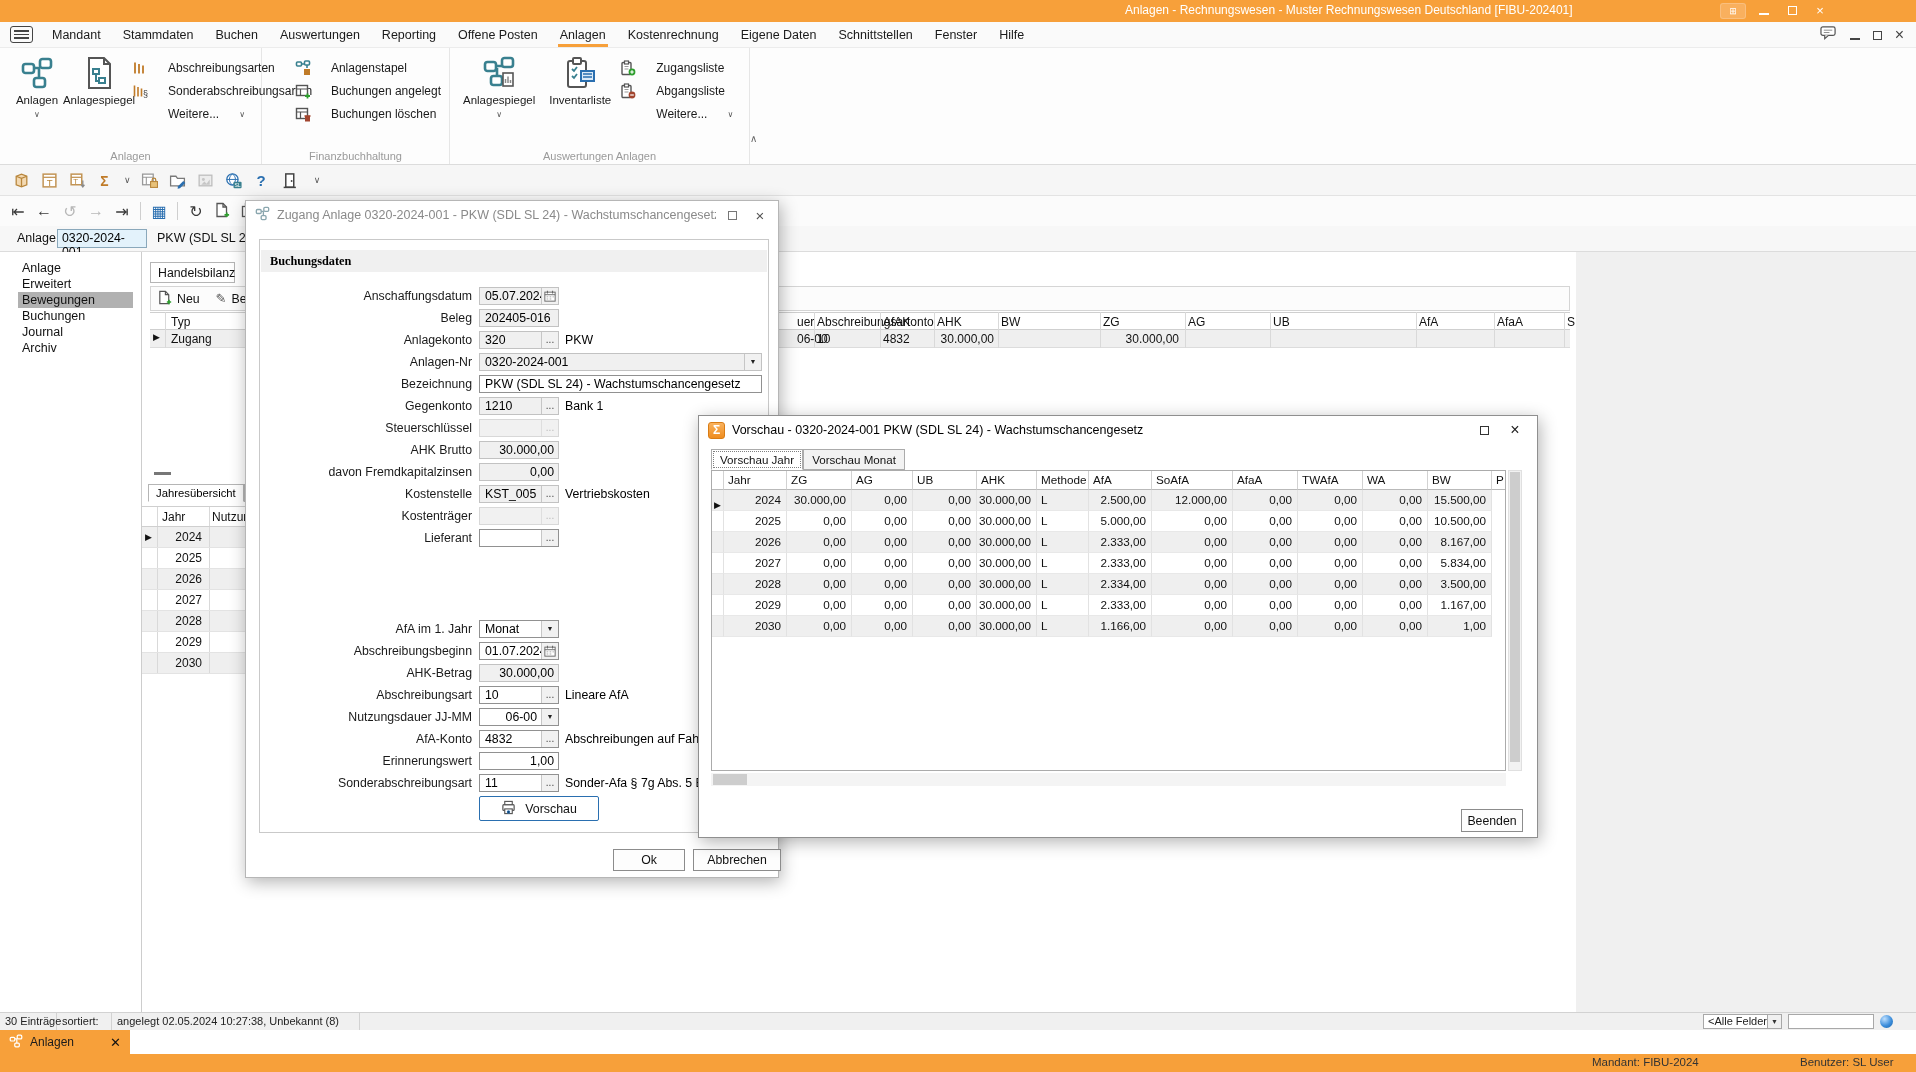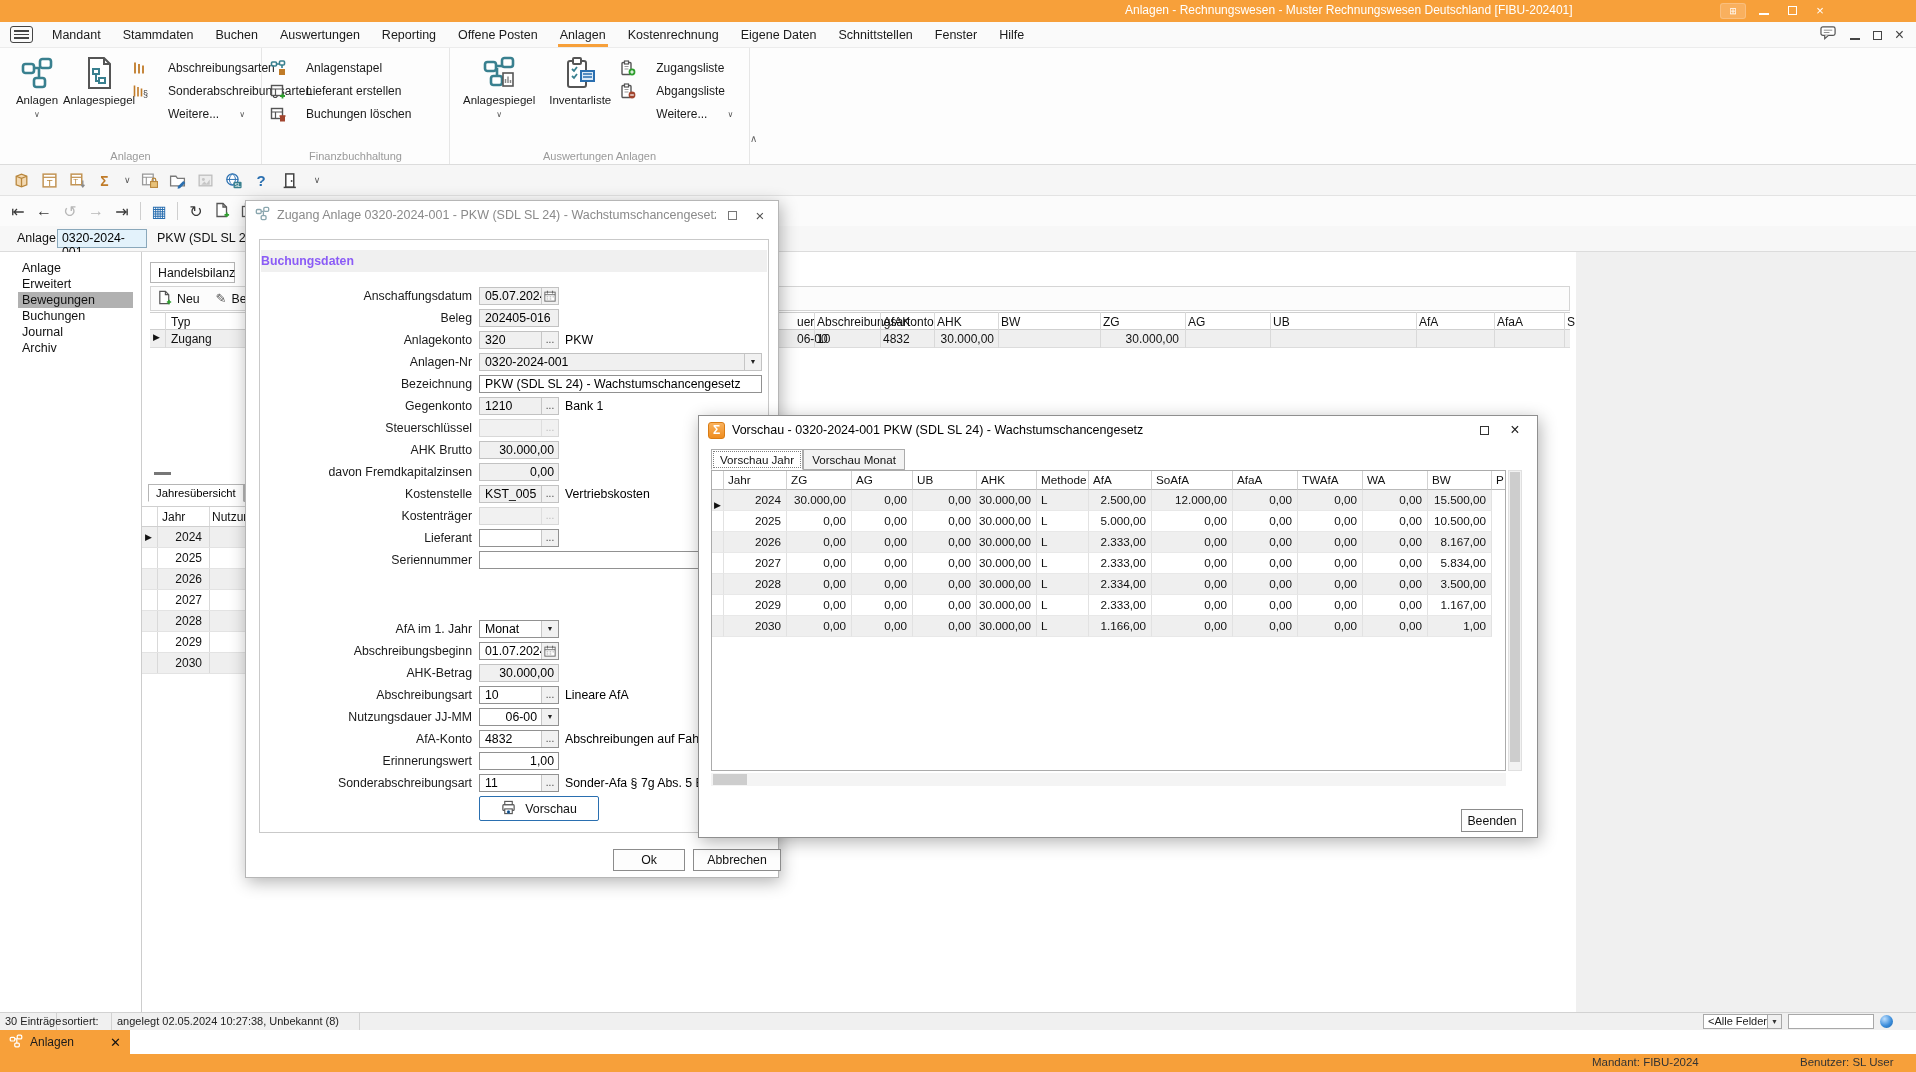--- a/index.html
+++ b/index.html
@@ -111,21 +111,21 @@
 .dlg-title{position:absolute;left:0;top:0;right:0;height:28px;display:flex;align-items:center;padding-left:9px;gap:7px;}
 .dlg-title .ttext{font-size:12.5px;white-space:nowrap;overflow:hidden;}
 .dlg-ctrl{width:24px;height:20px;display:flex;align-items:center;justify-content:center;font-size:13px;}
 .box-glyph{display:inline-block;width:9px;height:9px;border:1.3px solid currentColor;}
 
 
 .dlg-zugang{left:245px;top:200px;width:534px;height:678px;border:1px solid #b6b6b6;}
 .dlg-zugang .dlg-title{color:#777;}
 .dlg-zugang .ttext{color:#8a8a8a;}
 .dz-panel{position:absolute;left:13px;top:38px;width:510px;height:594px;border:1px solid #c9c9c9;background:#fff;}
-.dz-band{position:absolute;left:1px;right:1px;height:22px;background:#f0f0f0;font-size:12.3px;font-weight:bold;color:#8b5cf6;display:flex;align-items:center;}
+.dz-band{position:absolute;left:1px;right:1px;height:22px;background:#f0f0f0;font-size:12.3px;font-weight:bold;color:#000000;display:flex;align-items:center;padding-left:9px;font-family:Liberation Serif, serif;}
 .frow{position:absolute;left:0;width:100%;height:18px;}
 .flabel{position:absolute;left:0;top:0;width:212px;text-align:right;font-size:12.3px;color:#1a1a1a;line-height:18px;white-space:nowrap;}
 .ffield{position:absolute;left:219px;top:0;width:80px;height:18px;background:#f0f0f0;border:1px solid #c2c2c2;font-size:12.3px;display:flex;align-items:center;padding-left:5px;color:#000;}
 .ffield.editable{background:#fff;border-color:#919191;}
 .ffield.disabled{background:#f1f1f1;border-color:#d8d8d8;}
 .ffield.wide{width:283px;}
 .fval{flex:1;line-height:16px;white-space:nowrap;overflow:hidden;padding-right:4px;}
 .fval.num{text-align:right;}
 .fbtn{flex:none;width:17px;height:16px;border-left:1px solid #c6c6c6;background:#f1f1f1;display:flex;align-items:flex-end;justify-content:center;font-size:10px;color:#444;line-height:10px;padding-bottom:3px;}
 .fbtn.cal,.fbtn.cmb{align-items:center;padding-bottom:0;}
@@ -252,40 +252,40 @@
             <span>Sonderabschreibungsarten</span>
           </div>
           <div class="small-item">
             <span class="sicon"></span>
             <span>Weitere...</span>
             <span class="chev">∨</span>
           </div>
         </div>
         <div class="rgroup-label">Anlagen</div>
       </div>
-      <div class="rgroup" style="width: 188px;">
+      <div class="rgroup" style="width: 188px; justify-content: flex-end;">
         <div class="small-col">
           <div class="small-item">
             <span class="sicon"><svg viewBox="0 0 16 16">
                 <g fill="none" stroke="#39808f" stroke-width="1.6">
                   <rect x="1.5" y="2" width="5" height="4" rx="1"></rect>
                   <rect x="9.5" y="1" width="5" height="4" rx="1"></rect>
                   <path d="M6.5 4h3M12 5v3"></path>
                 </g>
                 <rect x="9" y="9" width="6" height="6" fill="#c07b28"></rect>
               </svg></span>
             <span>Anlagenstapel</span>
           </div>
           <div class="small-item">
             <span class="sicon"><svg viewBox="0 0 16 16">
                 <rect x="1.5" y="2.5" width="11" height="10" fill="#fff" stroke="#555" stroke-width="1.4"></rect>
                 <path d="M1.5 6h11M5.5 6v6.5" stroke="#555" stroke-width="1.2"></path>
                 <path d="M12.5 10.5v5M10 13h5" stroke="#2e9e2e" stroke-width="1.8"></path>
               </svg></span>
-            <span>Lieferant erstellen</span>
+            <span>Buchungen angelegt</span>
           </div>
           <div class="small-item">
             <span class="sicon"><svg viewBox="0 0 16 16">
                 <rect x="1.5" y="2.5" width="11" height="10" fill="#fff" stroke="#555" stroke-width="1.4"></rect>
                 <path d="M1.5 6h11M5.5 6v6.5" stroke="#555" stroke-width="1.2"></path>
                 <rect x="10" y="10" width="5" height="5.5" fill="#a2452f"></rect>
                 <path d="M9.5 10h6" stroke="#a2452f" stroke-width="1.6"></path>
               </svg></span>
             <span>Buchungen löschen</span>
           </div>
@@ -705,26 +705,20 @@
             <span class="fbtn">...</span>
           </div>
         </div>
         <div class="frow" style="top: 289px;">
           <div class="flabel">Lieferant</div>
           <div class="ffield editable">
             <span class="fval"></span>
             <span class="fbtn">...</span>
           </div>
         </div>
-        <div class="frow" style="top: 311px;">
-          <div class="flabel">Seriennummer</div>
-          <div class="ffield editable wide">
-            <span class="fval"></span>
-          </div>
-        </div>
         <div class="frow" style="top: 380px;">
           <div class="flabel">AfA im 1. Jahr</div>
           <div class="ffield editable">
             <span class="fval">Monat</span>
             <span class="fbtn cmb">▼</span>
           </div>
         </div>
         <div class="frow" style="top: 402px;">
           <div class="flabel">Abschreibungsbeginn</div>
           <div class="ffield editable">

